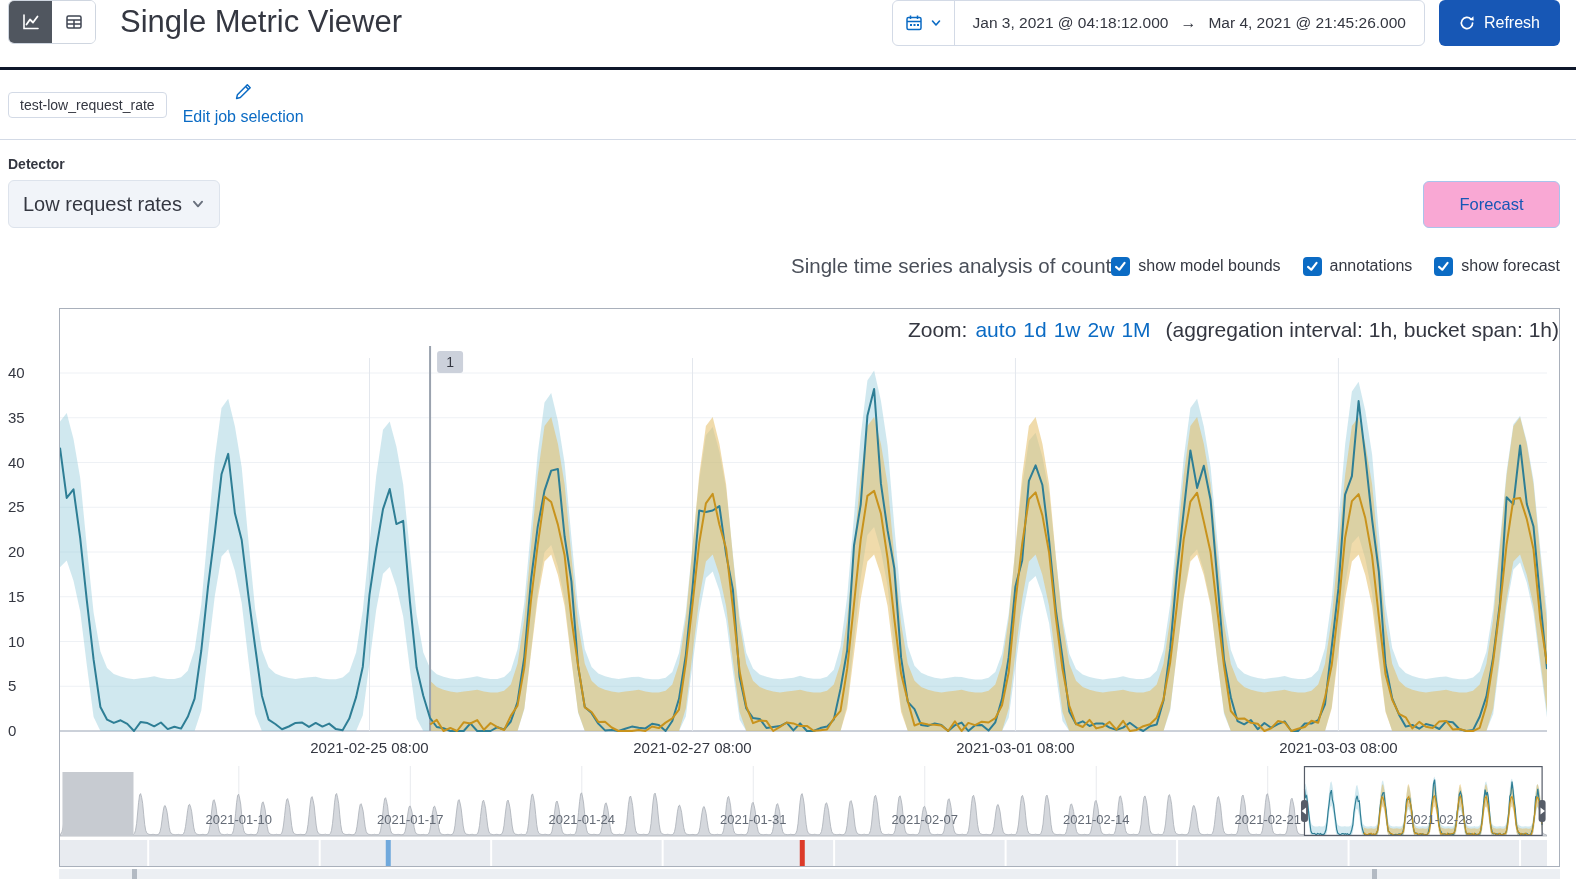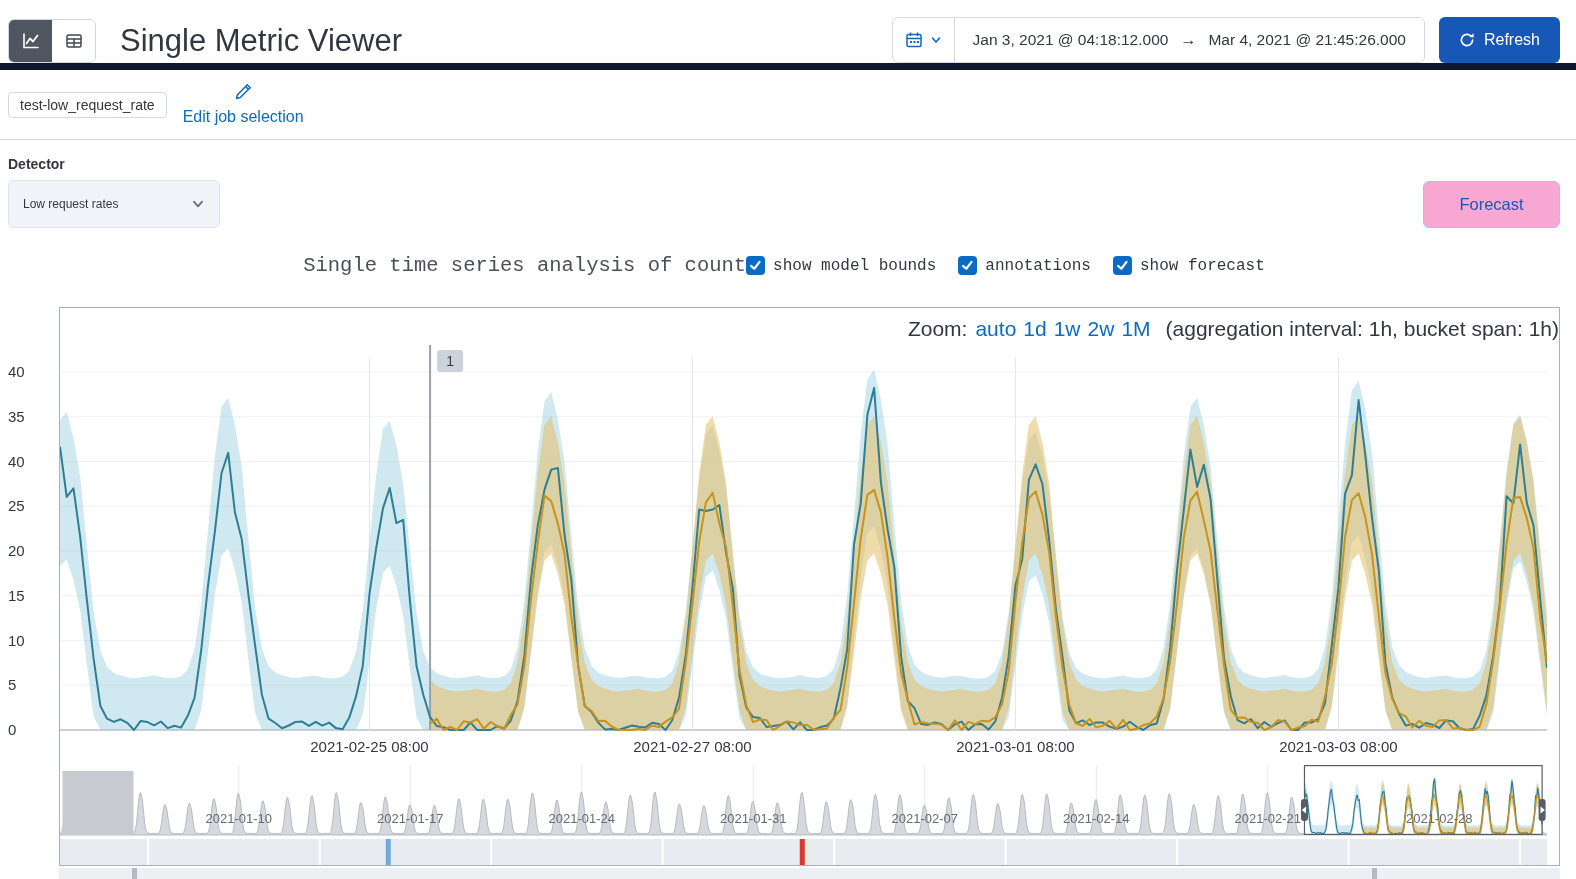--- a/index.html
+++ b/index.html
@@ -2,22 +2,22 @@
 <html style="--accent-blue: #1757b5; --link-blue: #0b6bc4; --actual-line: #2e7e95; --model-bounds: #8fc7da; --forecast-line: #c8931d; --forecast-bounds: #e3bd66; --context-fill: #d5d8dd; --context-stroke: #a9aeb6; --marker-blue: #6fa8dc; --marker-red: #dc3a28;"><head>
 <meta charset="utf-8">
 <style>
   * { box-sizing: border-box; }
   html,body { margin:0; padding:0; }
   body {
     width:1576px; height:879px; overflow:hidden; background:#fff;
     color:#343741; font-family:"Liberation Sans","DejaVu Sans",sans-serif;
   }
   
-  header { display:flex; align-items:flex-end; justify-content:space-between;
-    height:70px; padding:0 16px 0 8px; border-bottom:7px solid #0f172a; }
+  header { display:flex; align-items:flex-start; justify-content:space-between;
+    height:70px; padding:0 16px 0 8px; border-bottom:3px solid #0f172a; }
   .hleft { display:flex; align-items:center; gap:24px; }
   .toggle-group { display:flex; border:1px solid #cfd6e0; border-radius:6px; overflow:hidden; height:44px; background:#fff; }
   .tgl { width:43px; height:42px; display:flex; align-items:center; justify-content:center; background:#fff; border:none; cursor:pointer; padding:0; }
   .tgl.active { background:#50565f; }
   h1 { font-size:31px; font-weight:400; margin:0; color:#343741; }
   .hright { display:flex; align-items:center; gap:14px; }
   .datepicker { display:flex; height:46px; border:1px solid #d3dae6; border-radius:6px; background:#fff; align-items:stretch; }
   .dp-cal { display:flex; align-items:center; gap:7px; padding:0 12px; border:none; background:transparent;
     border-right:1px solid #d3dae6; cursor:pointer; color:var(--link-blue,#0b6bc4); }
   .dp-range { display:flex; align-items:center; gap:12px; padding:0 18px; font-size:15.5px; cursor:pointer; }
@@ -27,26 +27,26 @@
     font-family:inherit; cursor:pointer; }
   
   .job-row { display:flex; align-items:center; gap:16px; padding:13px 8px; border-bottom:1px solid #d3dae6; }
   .job-badge { border:1px solid #d3dae6; border-radius:4px; padding:4px 11px; font-size:14px; background:#fff; }
   .edit-link { display:flex; align-items:center; gap:8px; color:var(--link-blue,#0b6bc4); font-size:16px; cursor:pointer;flex-direction:column; }
   
   .detector-sec { padding:16px 16px 0 8px; }
   .detector-label { display:block; font-size:14px; font-weight:700; margin-bottom:8px; }
   .det-line { display:flex; justify-content:space-between; align-items:center; }
   .select { width:212px; height:48px; background:#f1f4f9; border:1px solid #dde3ec; border-radius:6px;
-    display:flex; align-items:center; justify-content:space-between; padding:0 14px; font-size:12px; cursor:pointer; color:#343741; }
+    display:flex; align-items:center; justify-content:space-between; padding:0 14px; font-size:20px; cursor:pointer; color:#343741; }
   .select .chev { color:#69707d; }
   .forecast-btn { height:47px; min-width:137px; background:#f9a8d4; border:1px solid #a8c4ec;
     color:var(--accent-blue,#1757b5); border-radius:6px; font-size:16.5px; font-family:inherit; cursor:pointer; }
   
-  .analysis-row { display:flex; justify-content:center; align-items:center; padding:26px 16px 14px 8px;font-family:Liberation Mono, monospace; }
+  .analysis-row { display:flex; justify-content:flex-end; align-items:center; padding:26px 16px 14px 8px; }
   h2 { font-size:20.5px; font-weight:400; margin:0; color:#4a4f59; }
   .checks { display:flex; gap:22px; }
   .check { display:flex; align-items:center; gap:8px; font-size:16px; cursor:pointer; }
   .box { width:19px; height:19px; border-radius:4px; background:var(--link-blue,#0b6bc4);
     display:flex; align-items:center; justify-content:center; flex:none; }
   
   .chart-wrapper { position:relative; margin:16px 16px 0 8px; }
   #y-axis { position:absolute; left:0; top:0; width:43px; height:100%; }
   #y-axis div { position:absolute; left:0; width:43px; text-align:left; font-size:15px; color:#343741; }
   .chart-box { margin-left:51px; border:1px solid #a9b0bb; background:#fff; }

